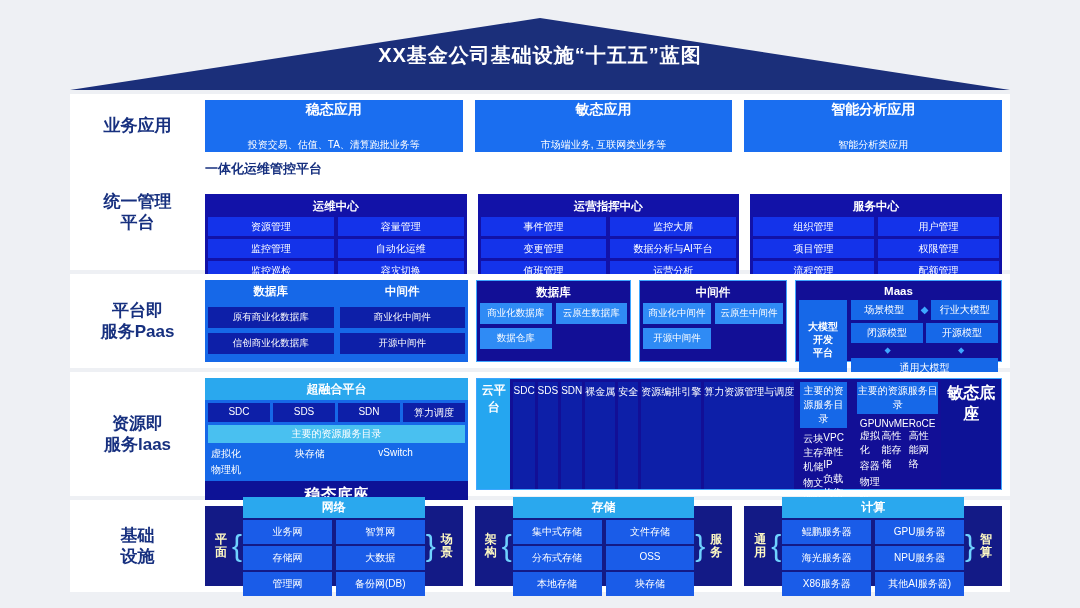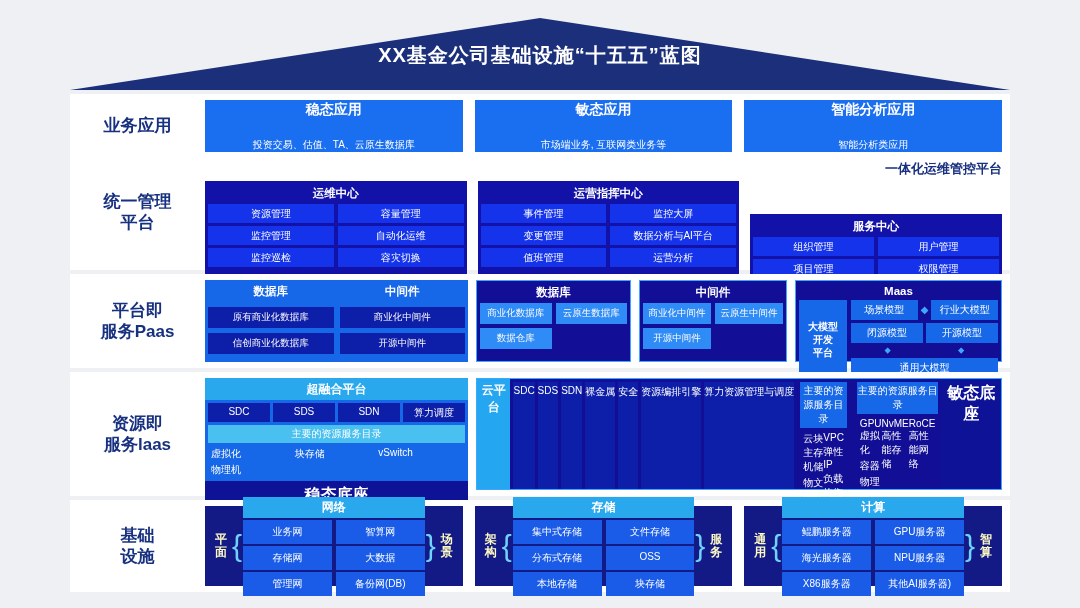--- a/index.html
+++ b/index.html
@@ -51,26 +51,26 @@
   .biz-card {
     flex:1; background:#1a6ef0; color:#fff;
     display:flex; flex-direction:column; align-items:center; justify-content:center;
     gap:19px;
   }
   .biz-t { font-size:14px; font-weight:bold; }
   .biz-s { font-size:10px; }
 
   
   .mgmt-title {
-    text-align:right; font-size:13px; font-weight:bold; color:#17307f;
-    margin-bottom:3px;
+    text-align:left; font-size:13px; font-weight:bold; color:#17307f;
+    margin-bottom:16px;
   }
   .mgmt-cols { display:flex; gap:11px; }
   .mgmt-card { flex:1; background:#1212a8; padding:3px; }
-  .mgmt-card.svc { flex:0 0 252px;margin-top:33px; }
+  .mgmt-card.svc { flex:0 0 252px; }
   .mgmt-hdr { font-size:11.5px; font-weight:bold; text-align:center; padding:2px 0 3px; }
   .mgmt-grid { display:flex; flex-direction:column; gap:3px; }
   .mgmt-line { display:flex; gap:4px; }
   .mgmt-cell {
     flex:1; background:#1433ea; font-size:10px; text-align:center;
     padding:2.5px 0; white-space:nowrap;
   }
   .cmdb {
     margin-top:4px; background:#120f96; text-align:center;
     font-size:12px; font-weight:bold; padding:4px 0; letter-spacing:.5px;
@@ -171,21 +171,21 @@
     <div class="roof-shape"></div>
     <div class="roof-title">XX基金公司基础设施“十五五”蓝图</div>
   </div>
 
   <div class="row" id="row-biz">
     <div class="row-label">业务应用</div>
     <div class="row-body">
       <div class="biz-wrap">
         <div class="biz-card">
           <div class="biz-t">稳态应用</div>
-          <div class="biz-s">投资交易、估值、TA、云原生数据库</div>
+          <div class="biz-s">投资交易、估值、TA、清算跑批业务等</div>
         </div>
         <div class="biz-card">
           <div class="biz-t">敏态应用</div>
           <div class="biz-s">市场端业务, 互联网类业务等</div>
         </div>
         <div class="biz-card">
           <div class="biz-t">智能分析应用</div>
           <div class="biz-s">智能分析类应用</div>
         </div>
       </div>

